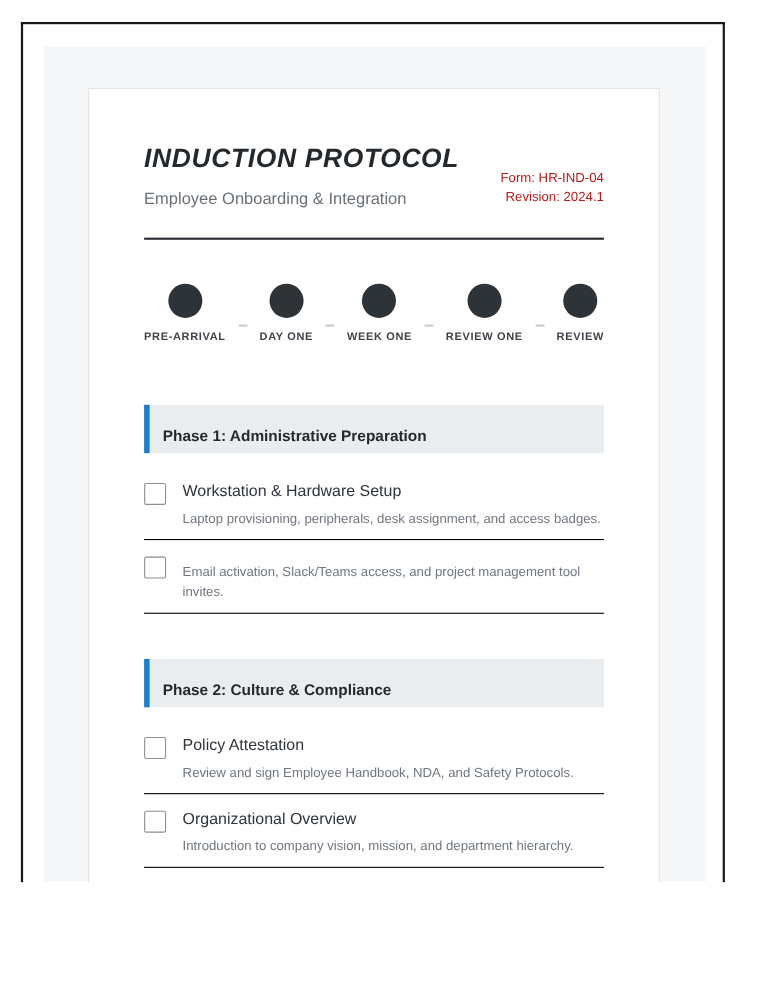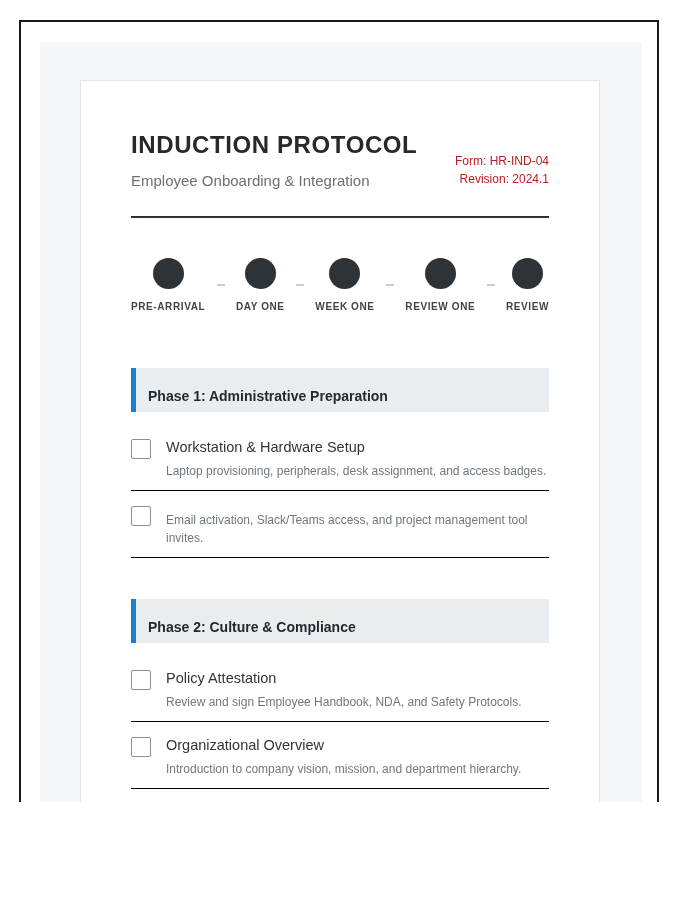--- a/index.html
+++ b/index.html
@@ -16,26 +16,26 @@
     margin:20px 15px 0 19px; height:760px; background:#f6f7f8;
     box-sizing:border-box; padding-top:38px;
   }
   .card {
     margin:0 42px 0 40px; background:#ffffff; border:1px solid #e3e4e6;
     box-sizing:border-box; padding:50px 50px 60px; height:900px;
   }
   .card-header { display:flex; justify-content:space-between; align-items:flex-end; }
   .title {
     font-size:24px; font-weight:bold; letter-spacing:0.6px;
-    color:#24292e; margin:0; line-height:1.15; white-space:nowrap;
+    color:#24292e; margin:0; line-height:1.15; white-space:nowrap;font-style:italic;
   }
   .subtitle { margin-top:13px; font-size:15px; color:#697077; }
   .meta { text-align:right; font-size:12px; color:#b91c1c; line-height:18px; padding-bottom:1px; white-space:nowrap; }
   .rule { border-top:2px solid #2c3136; margin-top:27px; }
-  .timeline { display:flex; align-items:center; margin-top:40px; }
+  .timeline { display:flex; align-items:flex-end; margin-top:40px; }
   .tl-step { display:flex; flex-direction:column; align-items:center; }
   .tl-circle { width:31px; height:31px; border-radius:50%; background:#2e3338; }
   .tl-label {
     margin-top:12px; font-size:10px; font-weight:bold; letter-spacing:0.6px;
     color:#3e444b; white-space:nowrap;
   }
   .tl-connector { flex:1 1 auto; height:31px; display:flex; align-items:center; justify-content:center; min-width:10px; }
   .tl-dash { width:8px; height:2px; background:#c9cdd1; display:block; }
   .phases > .phase-section { margin-top:41px; }
   .phases > .phase-section:first-child { margin-top:56px; }

